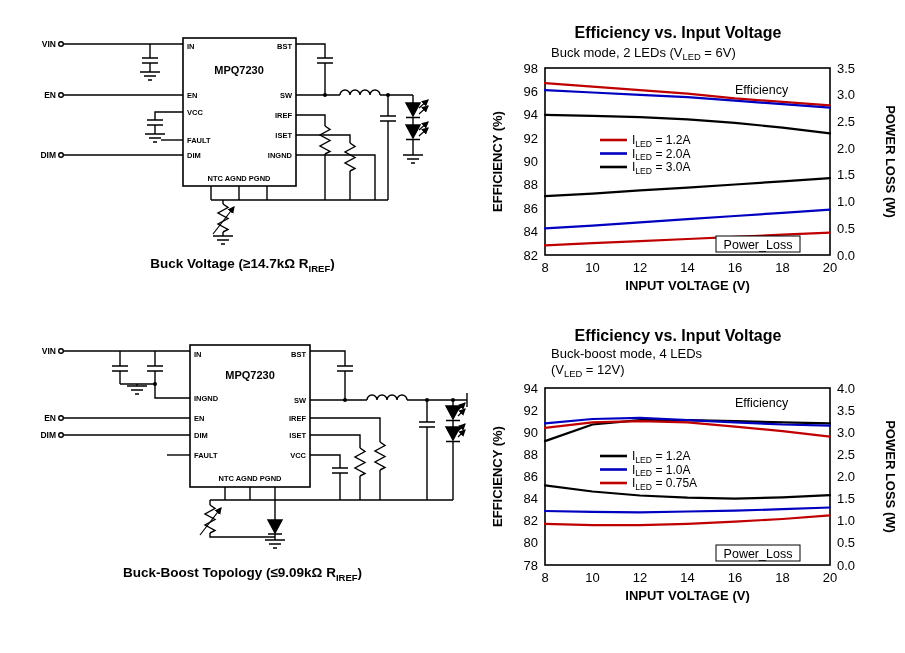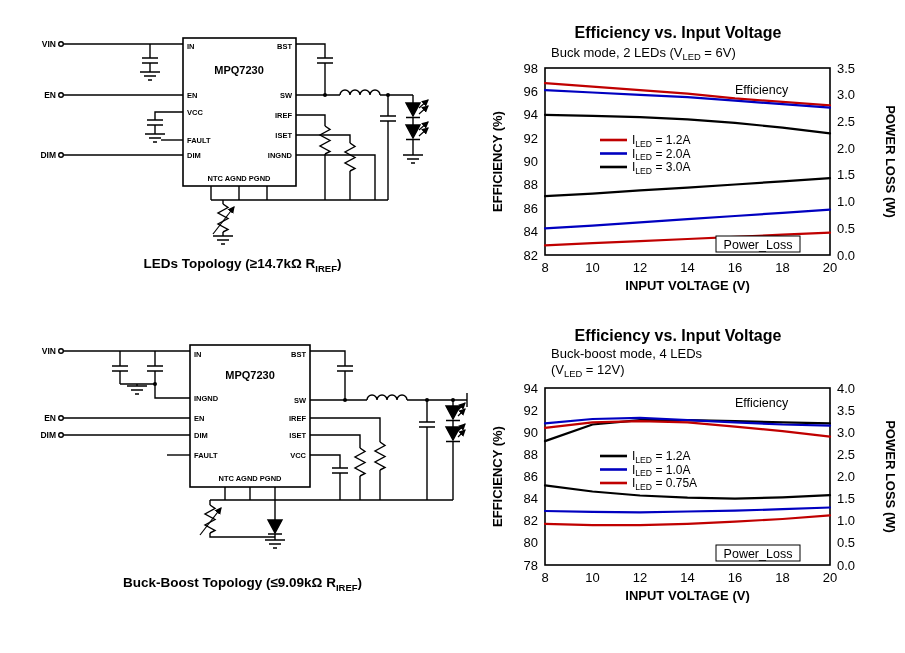--- a/index.html
+++ b/index.html
@@ -9,21 +9,21 @@
     font-family: "Liberation Sans", sans-serif; color: #000;
   }
   .stage { position: relative; width: 905px; height: 653px; background: #fff; overflow: hidden; }
   .quad { position: absolute; }
   #schem-buck { left: 15px; top: 8px;   width: 460px; }
   #chart-buck { left: 488px; top: 12px;  width: 417px; height: 302px; }
   #schem-bb   { left: 15px; top: 330px; width: 460px; }
   #chart-bb   { left: 488px; top: 315px; width: 417px; height: 300px; }
   .caption { width: 455px; text-align: center; font-weight: bold; font-size: 13.5px; color: #000; }
   #schem-buck .caption { margin-top: 6px; }
-  #schem-bb  .caption { margin-top: 10px; }
+  #schem-bb  .caption { }
   .caption sub { font-size: 9.5px; }
   svg text.sig    { font: bold 8.5px "Liberation Sans", sans-serif; fill: #000; }
   svg text.pin    { font: bold 7.5px "Liberation Sans", sans-serif; fill: #000; }
   svg text.icname { font: bold 11px  "Liberation Sans", sans-serif; fill: #000; }
   svg { display: block; }
 </style>
 </head>
 <body>
 
 <div class="stage">
@@ -134,21 +134,21 @@
         <text class="pin" x="172" y="107">VCC</text>
         <text class="pin" x="172" y="135">FAULT</text>
         <text class="pin" x="172" y="150">DIM</text>
         <text class="pin" x="277" y="90" text-anchor="end">SW</text>
         <text class="pin" x="277" y="110" text-anchor="end">IREF</text>
         <text class="pin" x="277" y="130" text-anchor="end">ISET</text>
         <text class="pin" x="277" y="150" text-anchor="end">INGND</text>
         <text class="pin" x="224" y="173" text-anchor="middle">NTC AGND PGND</text>
       </g>
     </svg>
-    <div class="caption"><span>LEDs Topology (≥14.7kΩ R</span><sub>IREF</sub><span>)</span></div>
+    <div class="caption"><span>Buck Voltage (≥14.7kΩ R</span><sub>IREF</sub><span>)</span></div>
   </div>
 
   <div class="quad" id="chart-buck">
     <svg id="svg-chart-buck" width="417" height="302" viewBox="0 0 417 302">
         <text x="190" y="26" text-anchor="middle" font-size="16" font-family="&quot;Liberation Sans&quot;, sans-serif" fill="#000" font-weight="bold">Efficiency vs. Input Voltage</text>
         <text x="63" y="45" text-anchor="start" font-size="13" font-family="&quot;Liberation Sans&quot;, sans-serif" fill="#000"><tspan>Buck mode, 2 LEDs (V</tspan><tspan font-size="9.4" dy="2.5">LED</tspan><tspan dy="-2.5"> = 6V)</tspan></text>
         <rect x="57" y="56" width="285" height="187" fill="none" stroke="#000" stroke-width="1.6"></rect>
         <text x="50" y="60.5" text-anchor="end" font-size="13" font-family="&quot;Liberation Sans&quot;, sans-serif" fill="#000">98</text>
         <text x="50" y="83.875" text-anchor="end" font-size="13" font-family="&quot;Liberation Sans&quot;, sans-serif" fill="#000">96</text>
         <text x="50" y="107.25" text-anchor="end" font-size="13" font-family="&quot;Liberation Sans&quot;, sans-serif" fill="#000">94</text>

